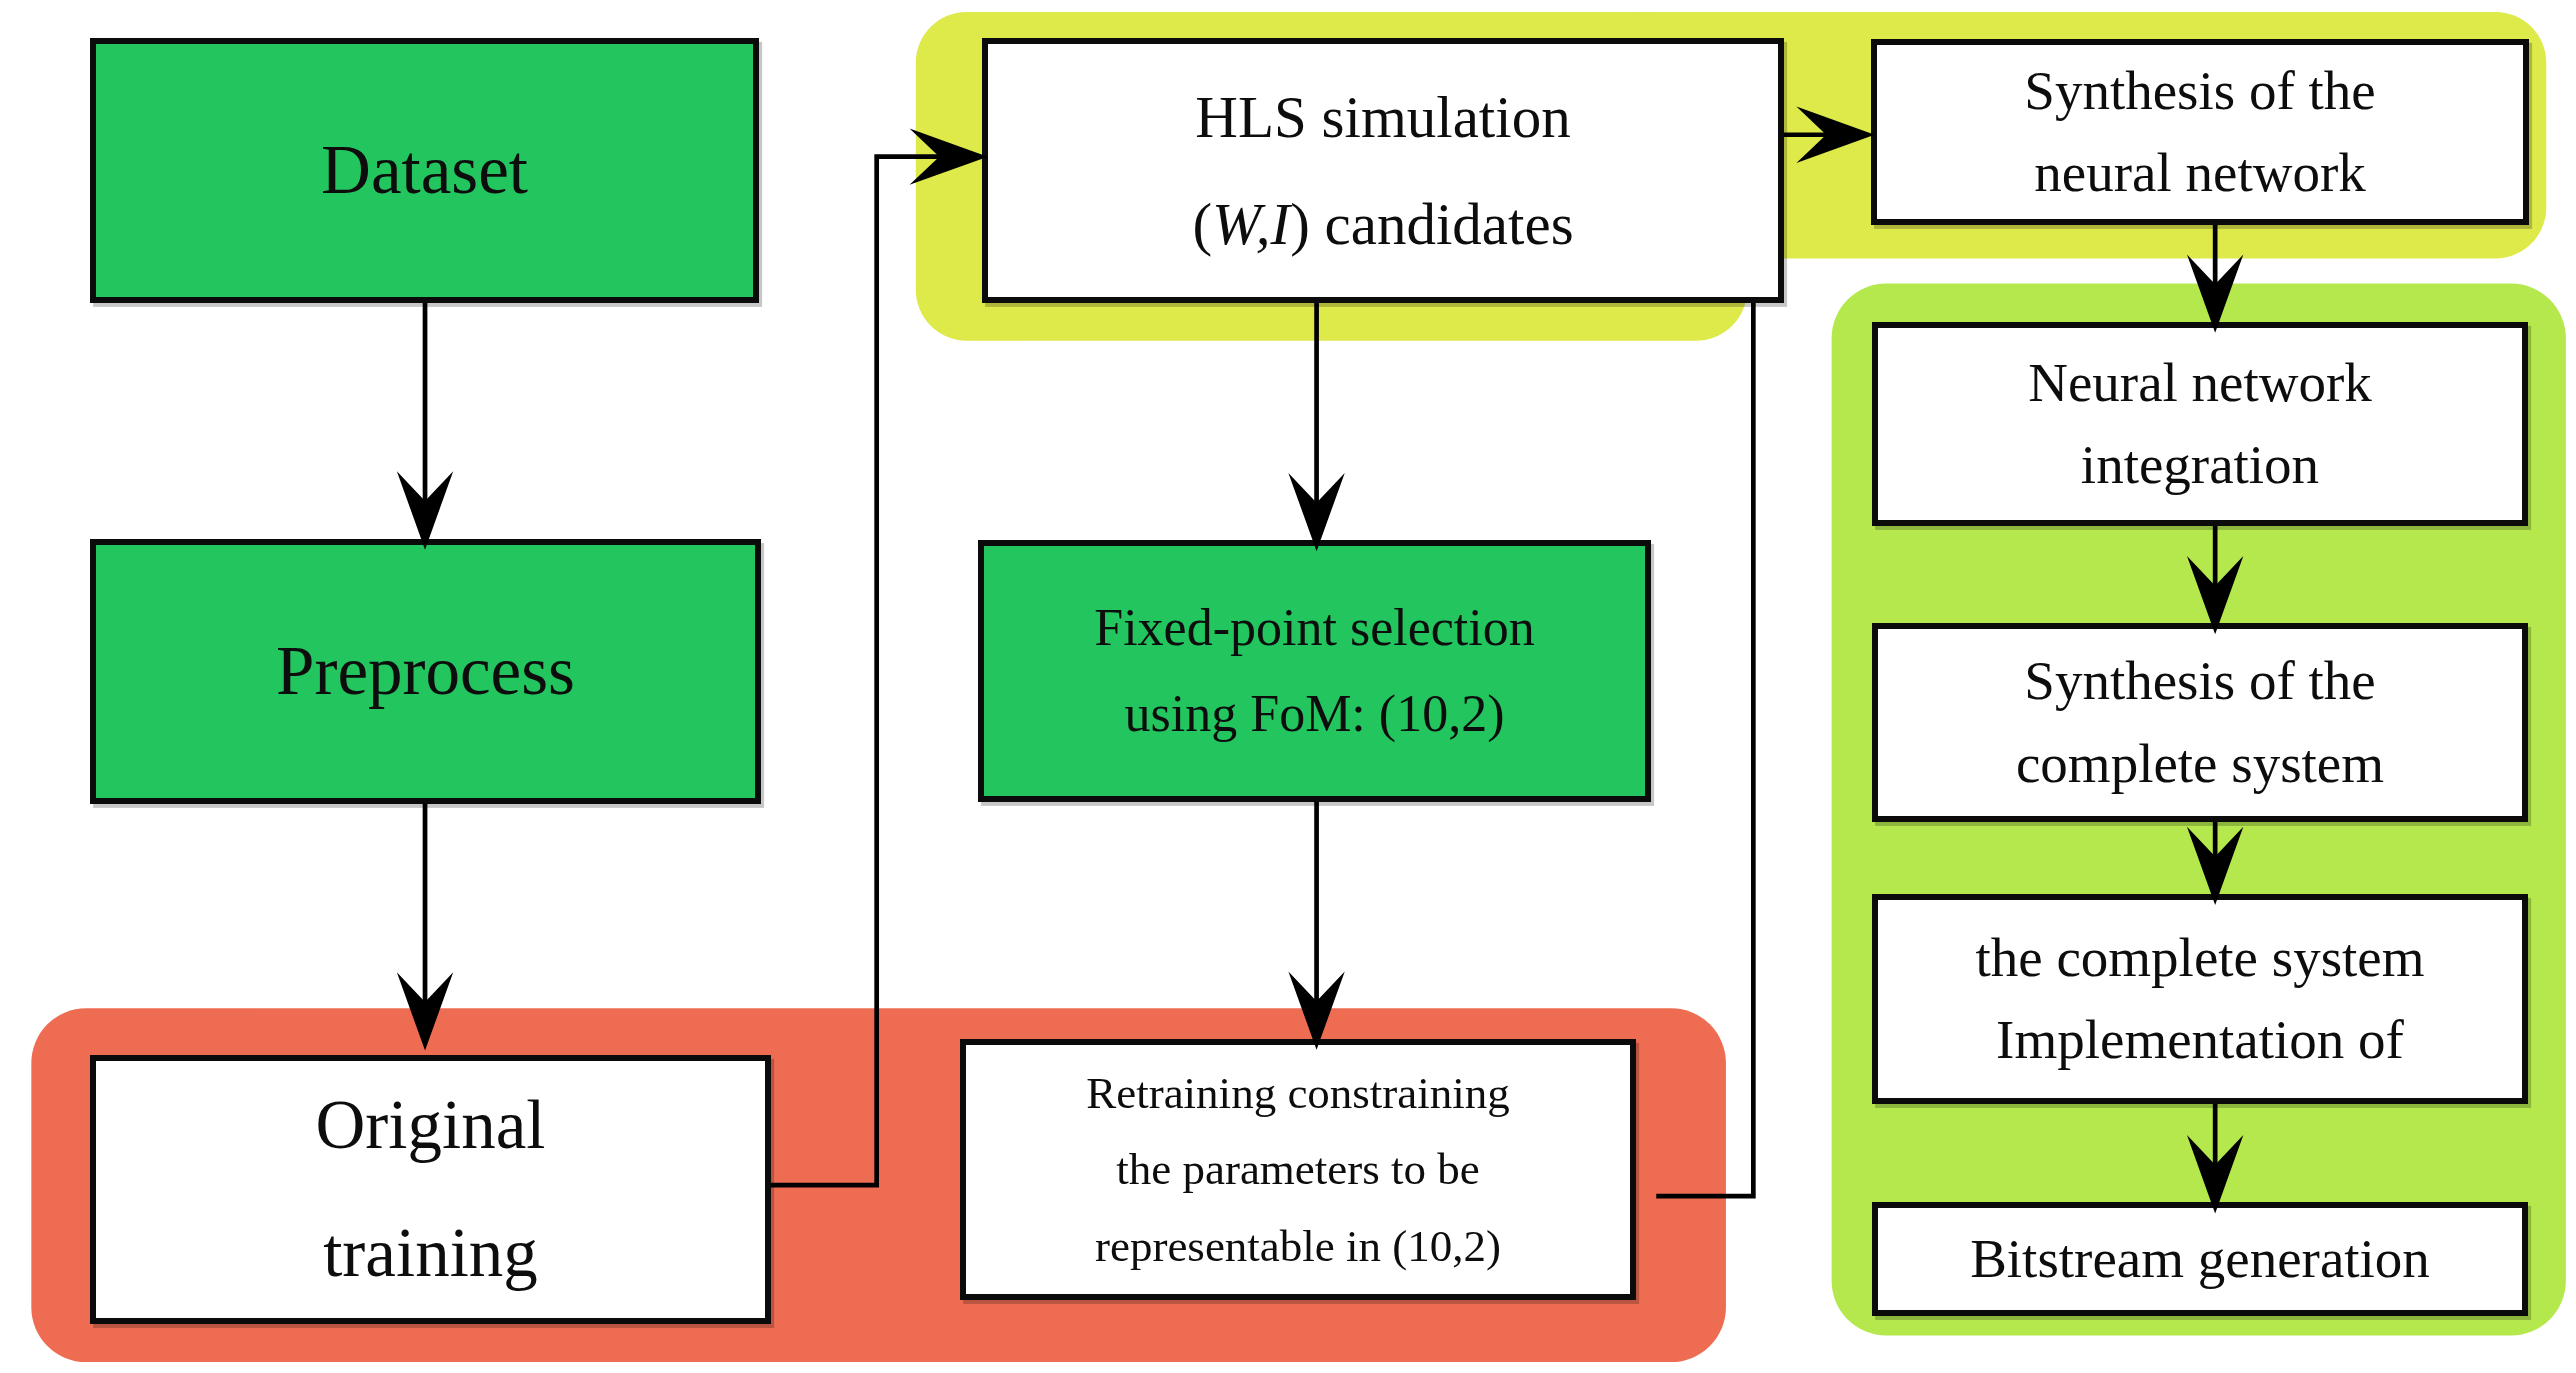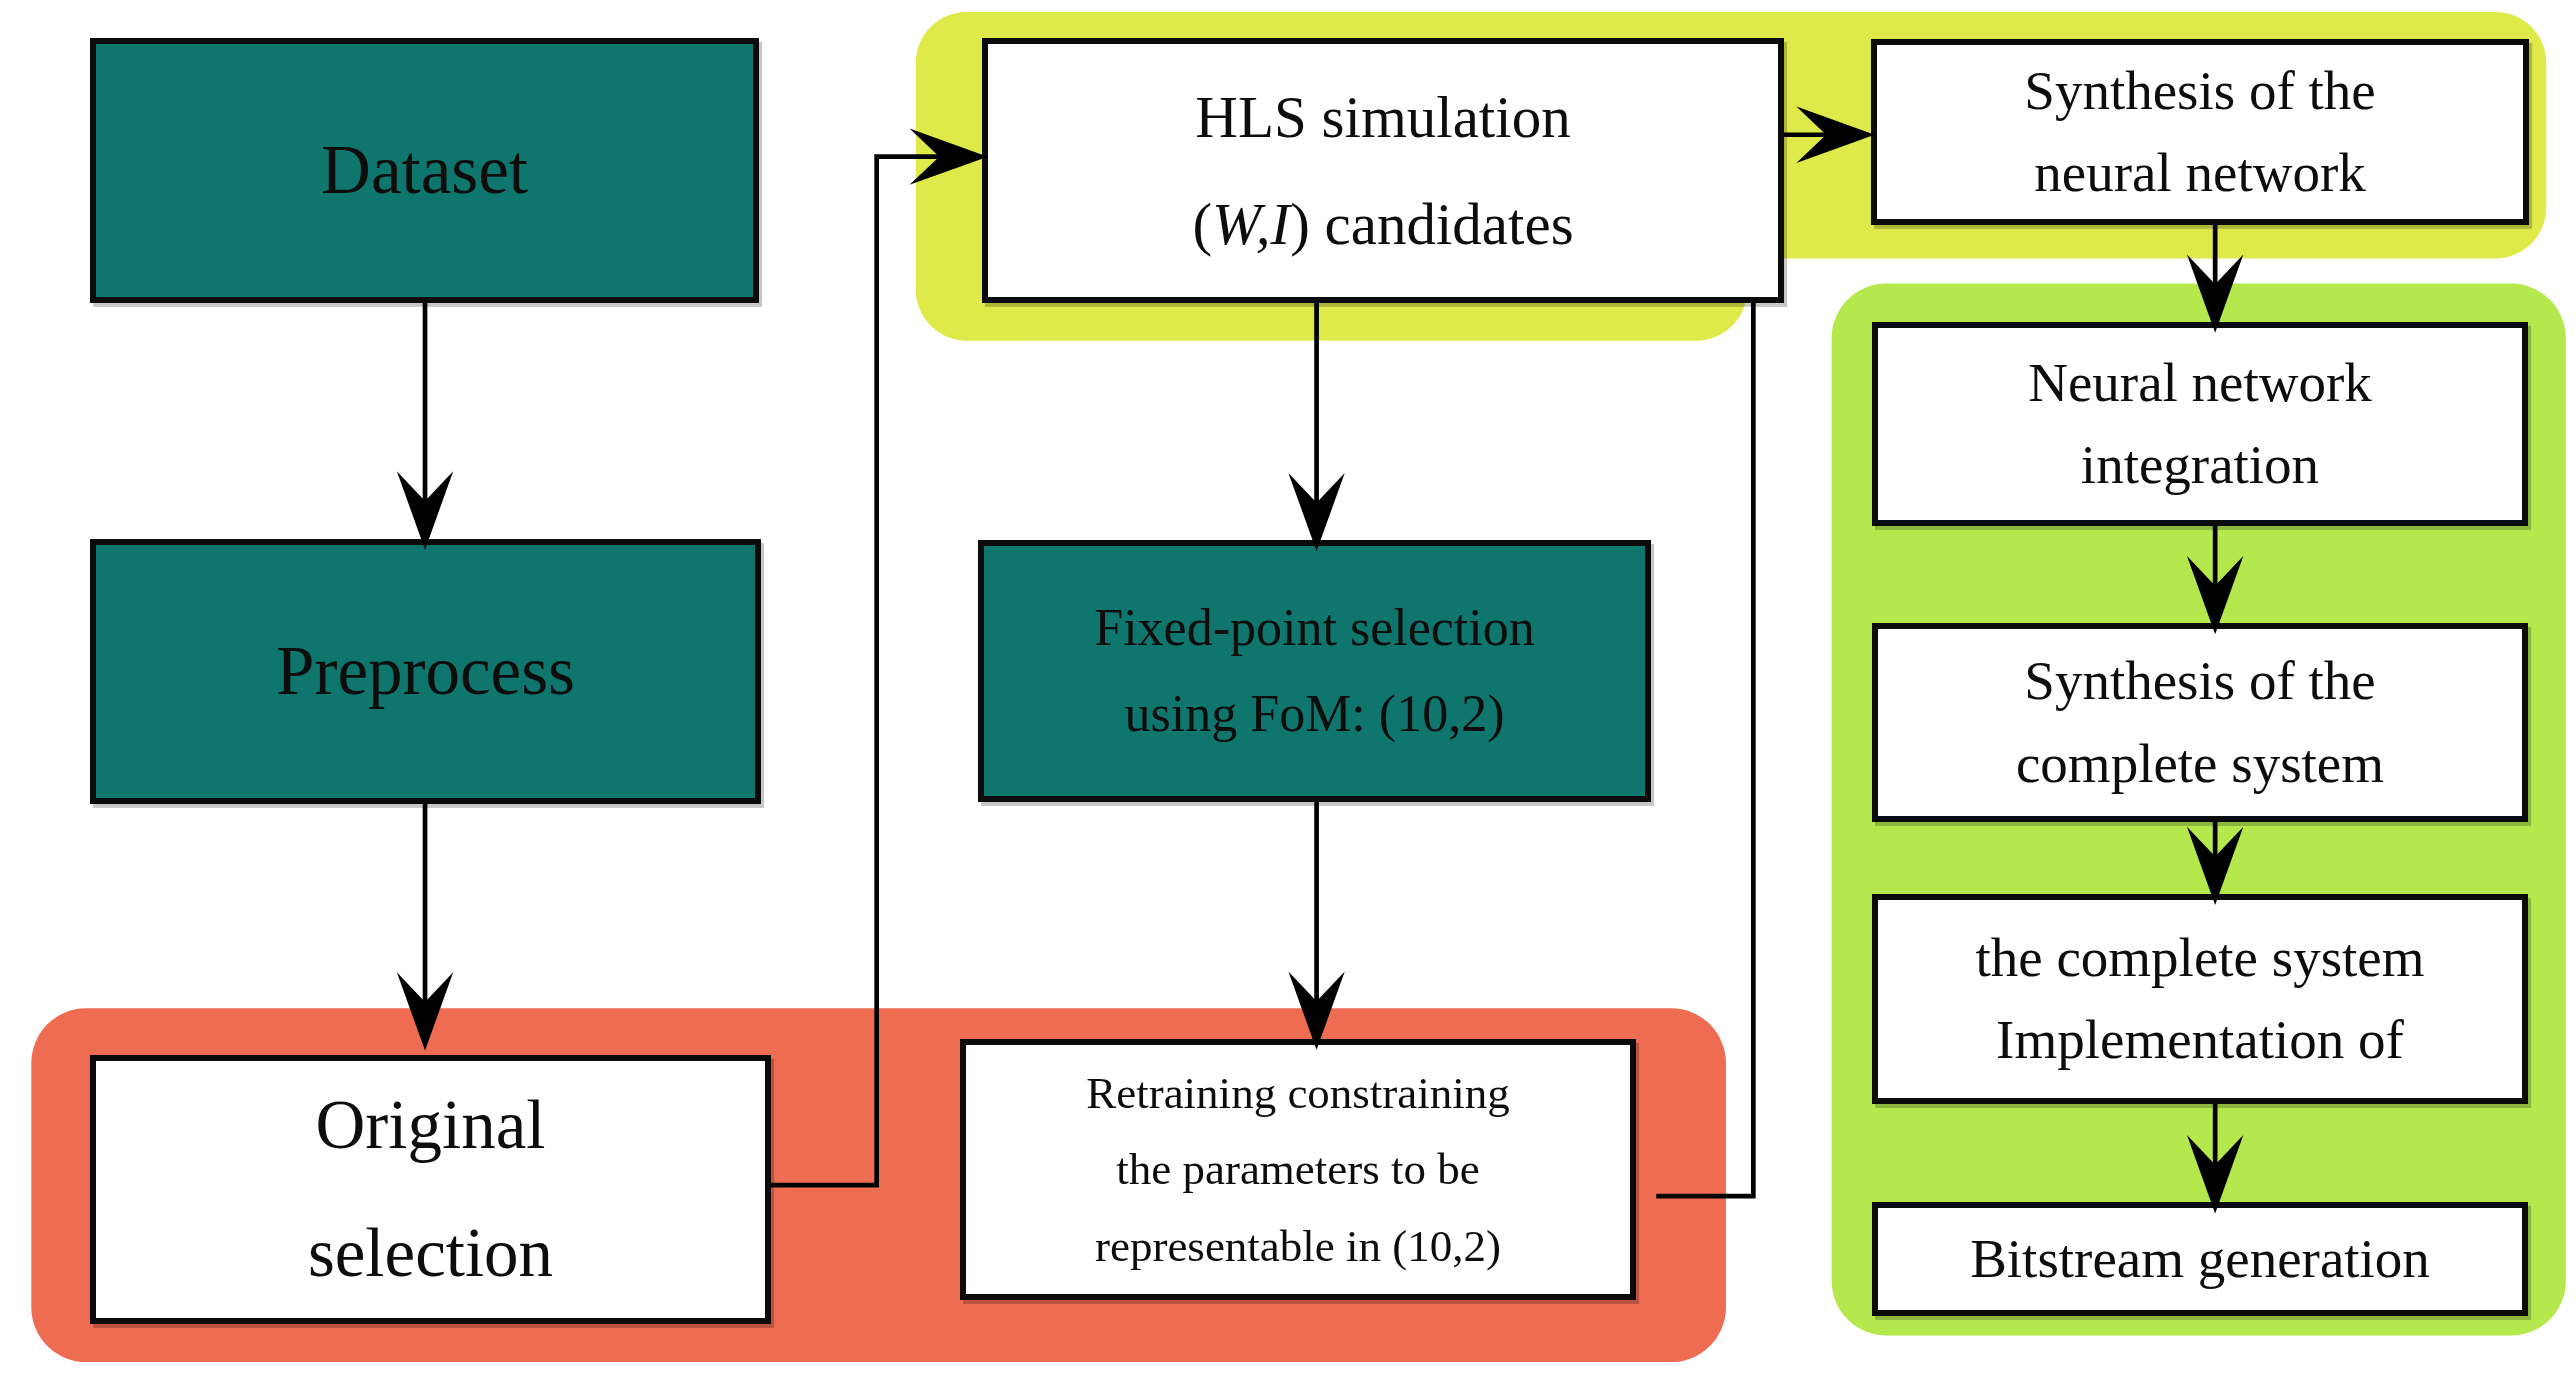--- a/index.html
+++ b/index.html
@@ -4,21 +4,21 @@
 <style>
   html,body{margin:0;padding:0;background:#ffffff;}
   .canvas{position:relative;width:2576px;height:1374px;background:#ffffff;overflow:hidden;
           font-family:"Liberation Serif","DejaVu Serif",serif;color:#0d0d0d;}
   svg.layer{position:absolute;left:0;top:0;width:2576px;height:1374px;}
   svg.over{pointer-events:none;z-index:30;}
   .box{position:absolute;z-index:20;background:#ffffff;border:6.3px solid #0b0b0b;box-sizing:border-box;
        display:flex;flex-direction:column;align-items:center;justify-content:center;text-align:center;
        box-shadow:3.1px 3.9px 0 rgba(0,0,0,0.22);}
   .box .bl{white-space:nowrap;}
-  .plain{background:#0f766e;}
+  .plain{background:#22c55e;}
   .f-big{font-size:69px;line-height:1.85;}
   .f-hls{font-size:59px;line-height:1.8;}
   .f-fixed{font-size:52px;line-height:1.65;}
   .f-retrain{font-size:45px;line-height:1.7;}
   .f-right{font-size:55px;line-height:1.5;}
   .it{font-style:italic;}
 </style>
 </head>
 <body>
 
@@ -47,21 +47,21 @@
   <div class="box plain f-big" style="left:90px;top:38px;width:669px;height:265px;">
     <div class="bl">Dataset</div>
   </div>
 
   <div class="box plain f-big" style="left:90px;top:539px;width:671px;height:265px;">
     <div class="bl">Preprocess</div>
   </div>
 
   <div class="box f-big" style="left:90px;top:1039px;width:681px;height:269px;margin-top:16px;">
     <div class="bl">Original</div>
-    <div class="bl">selection</div>
+    <div class="bl">training</div>
   </div>
 
   <div class="box f-hls" style="left:982px;top:38px;width:802px;height:265px;">
     <div class="bl">HLS simulation</div>
     <div class="bl"><span>(</span><span class="it">W,I</span><span>) candidates</span></div>
   </div>
 
   <div class="box plain f-fixed" style="left:978px;top:540px;width:673px;height:262px;">
     <div class="bl">Fixed-point selection</div>
     <div class="bl">using FoM: (10,2)</div>

